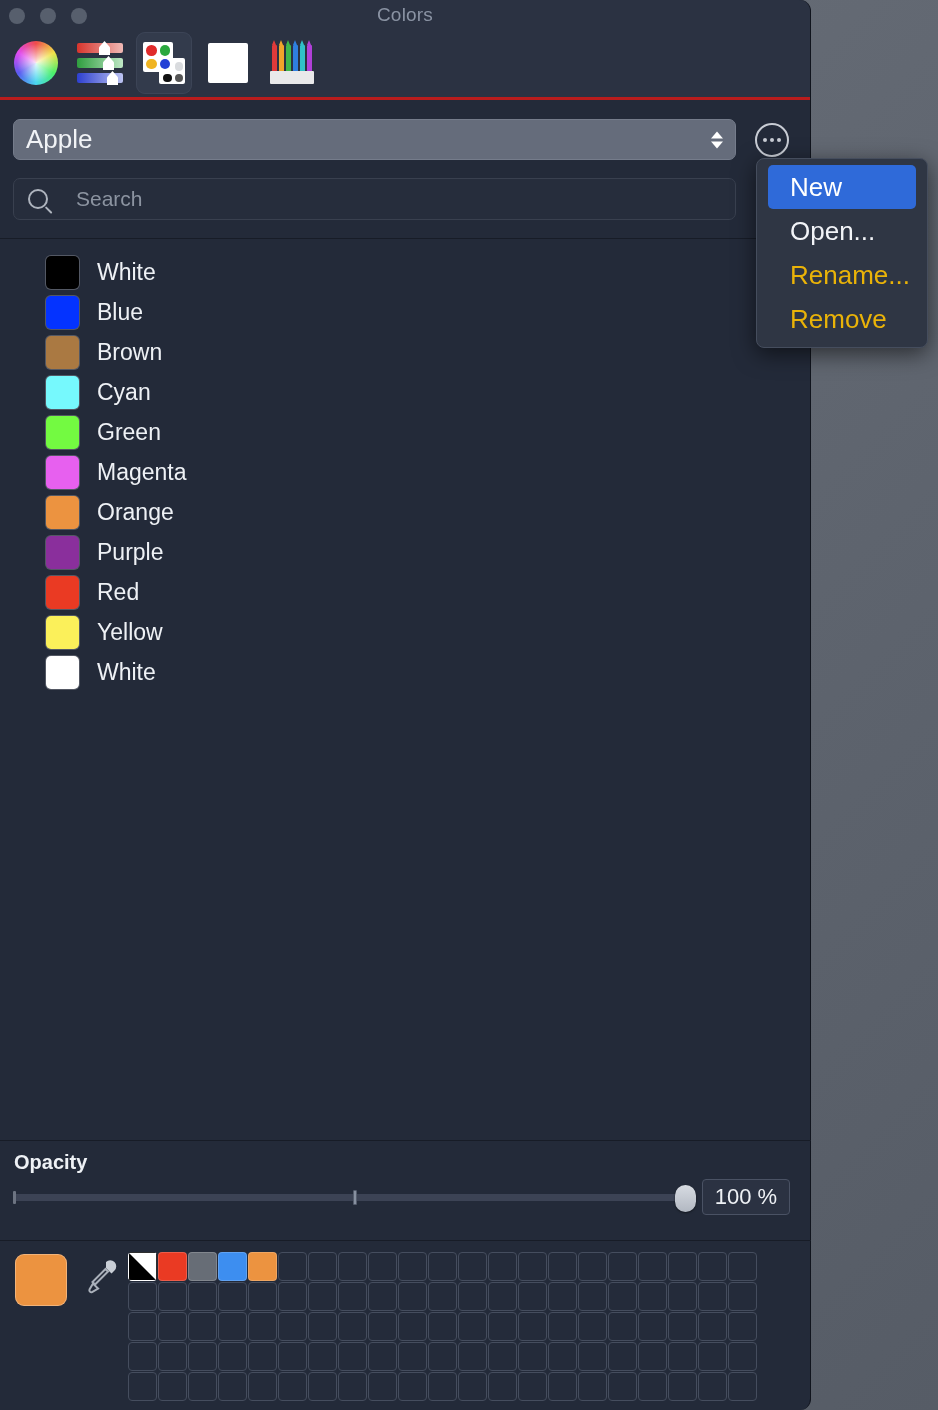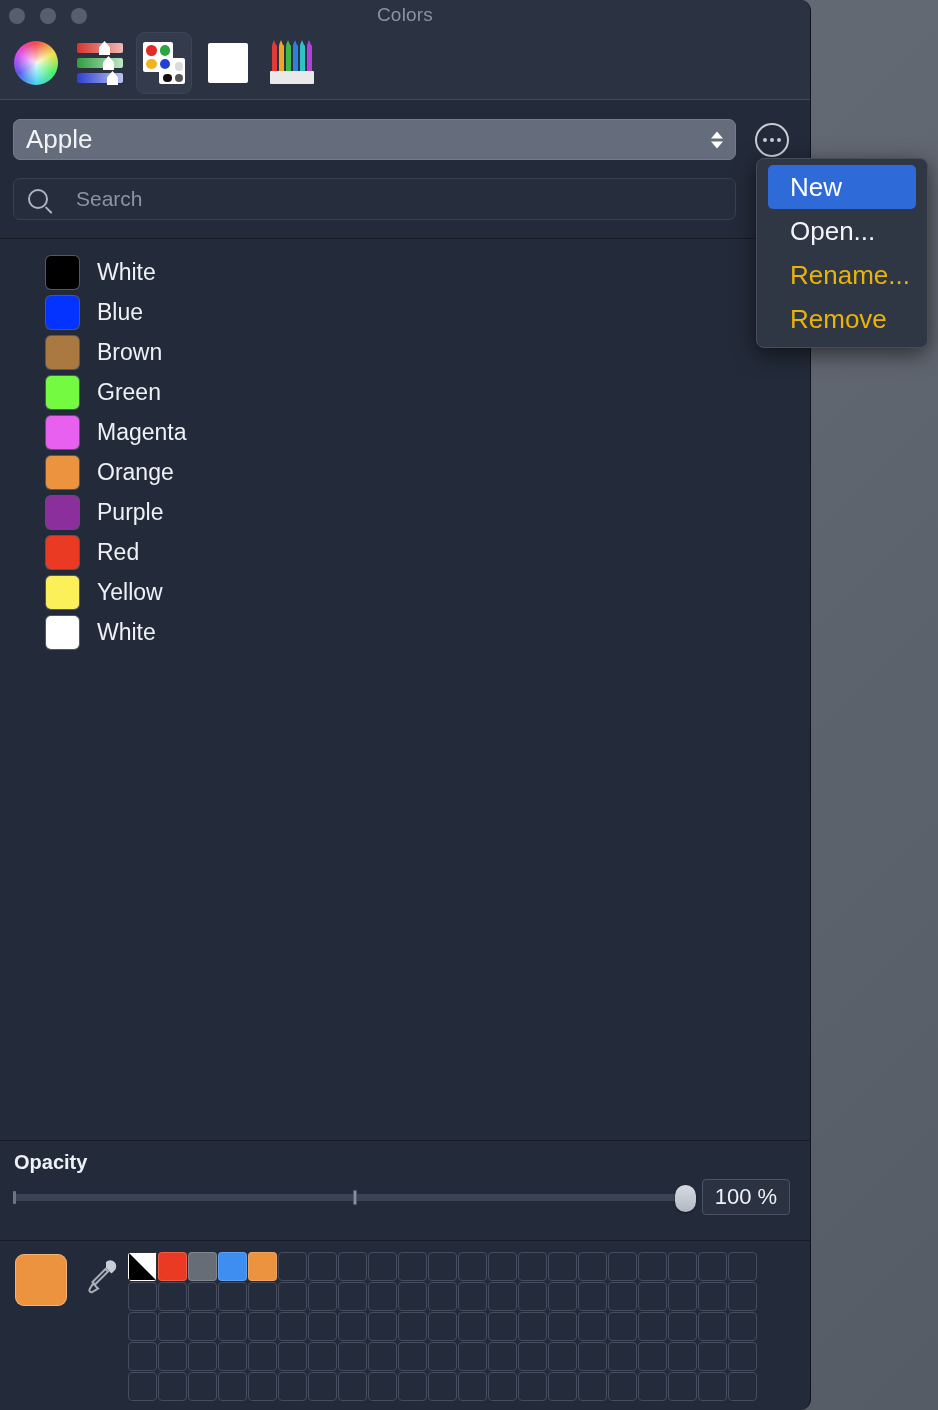--- a/index.html
+++ b/index.html
@@ -27,21 +27,21 @@
     border-bottom-right-radius: 11px;
     border-right: 1px solid #10141d;
     overflow: visible;
   }
 
   .titlebar {
     position: relative;
     height: 100px;
     background: #2b3242;
     border-top-right-radius: 11px;
-    border-bottom: 1px solid #b91c1c;
+    border-bottom: 3px solid #b91c1c;
   }
   .traffic {
     position: absolute; left: 9px; top: 8px;
     display: flex; gap: 15px;
   }
   .tl { width: 16px; height: 16px; border-radius: 50%; background: #575f6d; }
   .win-title {
     position: absolute; left: 0; right: 0; top: 4px;
     text-align: center;
     font-size: 19px; color: #8a93a3; letter-spacing: .2px;
@@ -302,20 +302,24 @@
       </div>
       <div class="citem">
         <span class="cswatch" style="background:#0433ff"></span>
         <span class="cname">Blue</span>
       </div>
       <div class="citem">
         <span class="cswatch" style="background:#aa7942"></span>
         <span class="cname">Brown</span>
       </div>
       <div class="citem">
+        <span class="cswatch" style="background:#76f9fd"></span>
+        <span class="cname">Cyan</span>
+      </div>
+      <div class="citem">
         <span class="cswatch" style="background:#73fa41"></span>
         <span class="cname">Green</span>
       </div>
       <div class="citem">
         <span class="cswatch" style="background:#e760ef"></span>
         <span class="cname">Magenta</span>
       </div>
       <div class="citem">
         <span class="cswatch" style="background:#ec9340"></span>
         <span class="cname">Orange</span>

